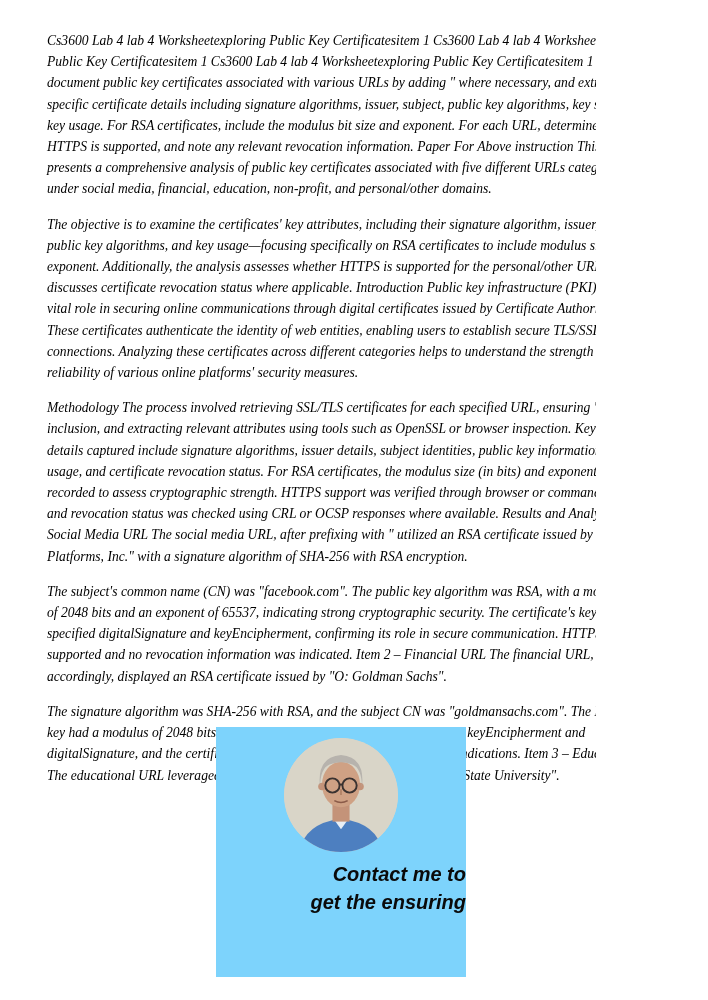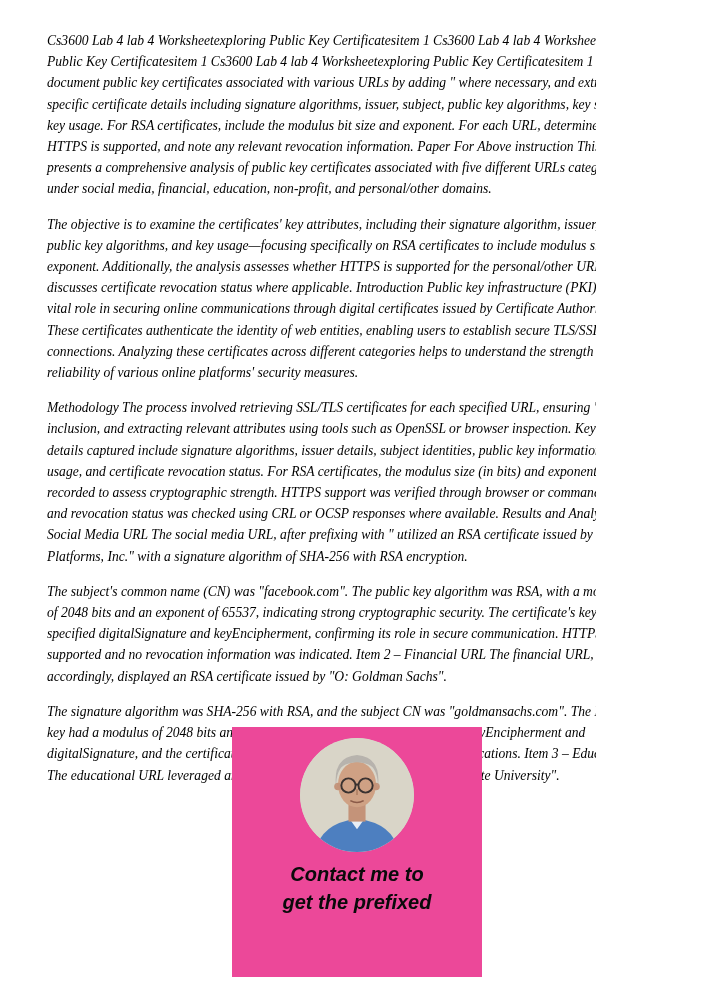--- a/index.html
+++ b/index.html
@@ -24,27 +24,27 @@
     font-size: 13.6px;
     line-height: 21.2px;
     color: #000000;
     text-align: left;
   }
   .content p {
     margin: 0 0 14px 0;
   }
   .overlay {
     position: absolute;
-    left: 232px;
+    left: 216px;
     top: 727px;
     width: 250px;
     height: 250px;
-    background: #ec4899;
+    background: #7dd3fc;
     z-index: 10;
-    text-align: center;
+    text-align: right;
     box-sizing: border-box;
   }
   .avatar {
     width: 114px;
     height: 114px;
     border-radius: 50%;
     overflow: hidden;
     margin: 11px auto 0 auto;
     background: #d9d5c8;
   }
@@ -105,17 +105,17 @@
         <circle cx="51" cy="50" r="7.5" fill="none" stroke="#3a3230" stroke-width="2"></circle>
         <circle cx="69" cy="50" r="7.5" fill="none" stroke="#3a3230" stroke-width="2"></circle>
         <line x1="58.5" y1="49" x2="61.5" y2="49" stroke="#3a3230" stroke-width="2"></line>
 
         <path d="M60,54 L60,60" stroke="#a97a5e" stroke-width="1.5" fill="none"></path>
         <path d="M53,66 Q60,70 67,66" stroke="#8a5a48" stroke-width="1.6" fill="none"></path>
       </svg>
     </div>
     <div class="contact-text">
       <span>Contact me to</span>
-      <span>get the prefixed</span>
+      <span>get the ensuring</span>
     </div>
   </div>
 
 </div>
 
 </body></html>

